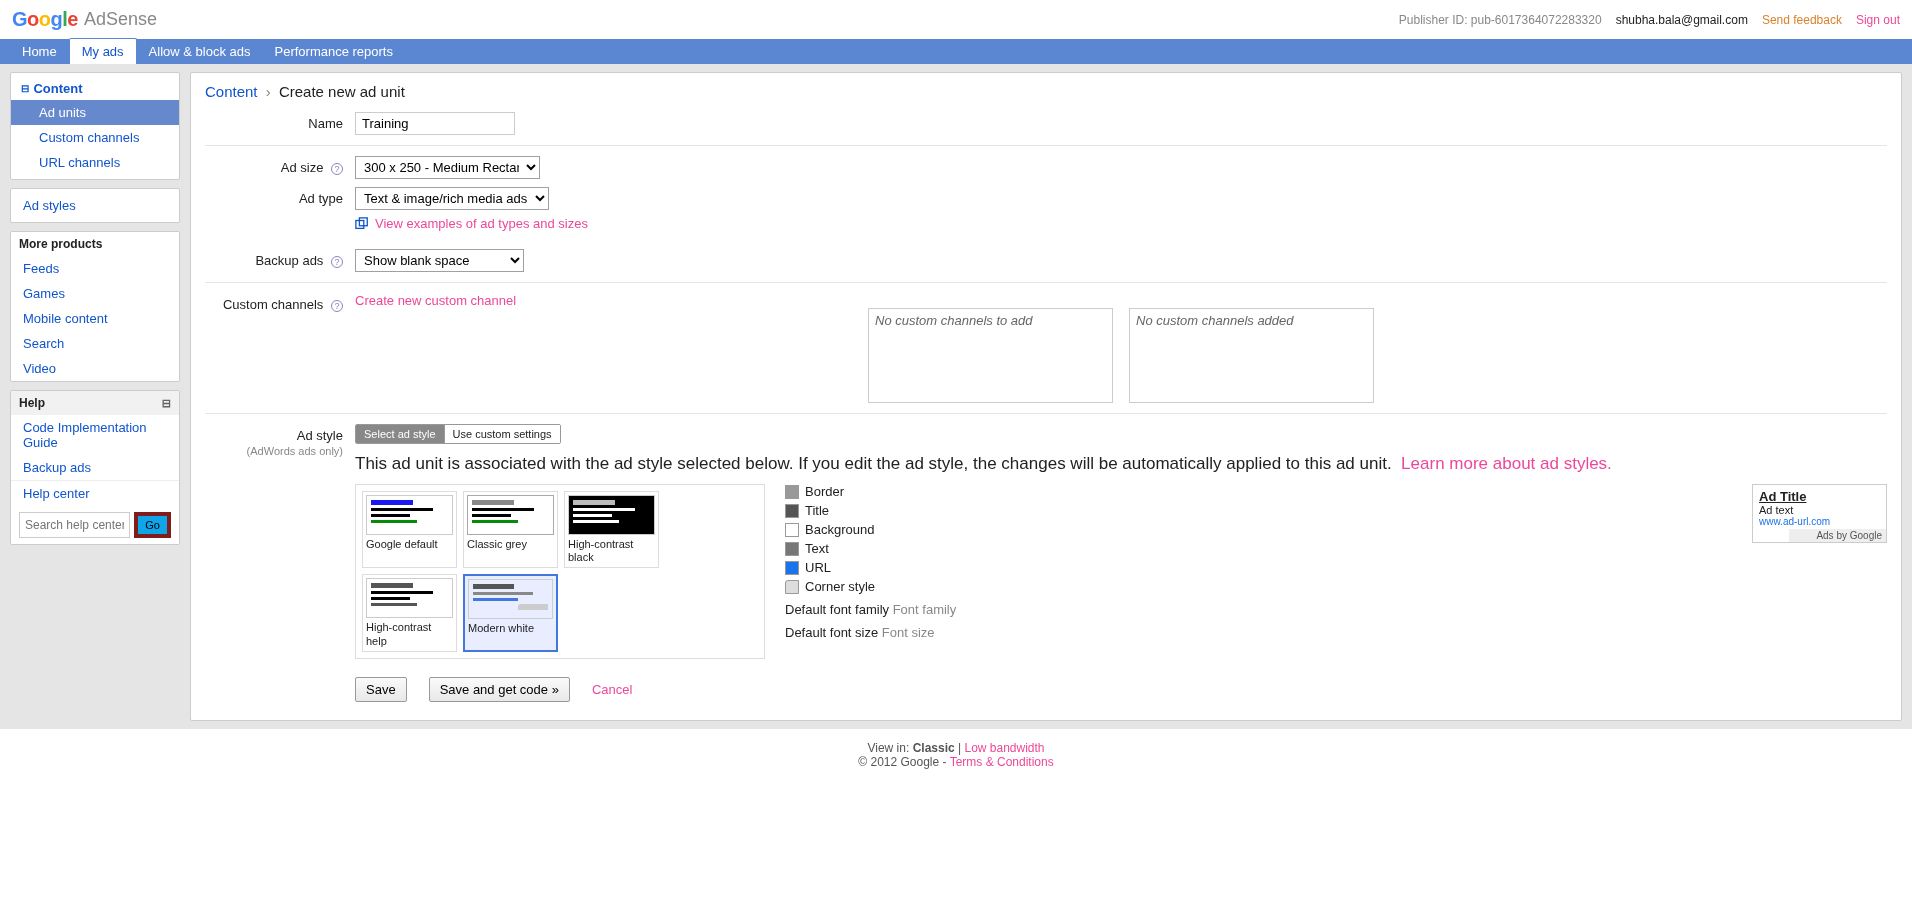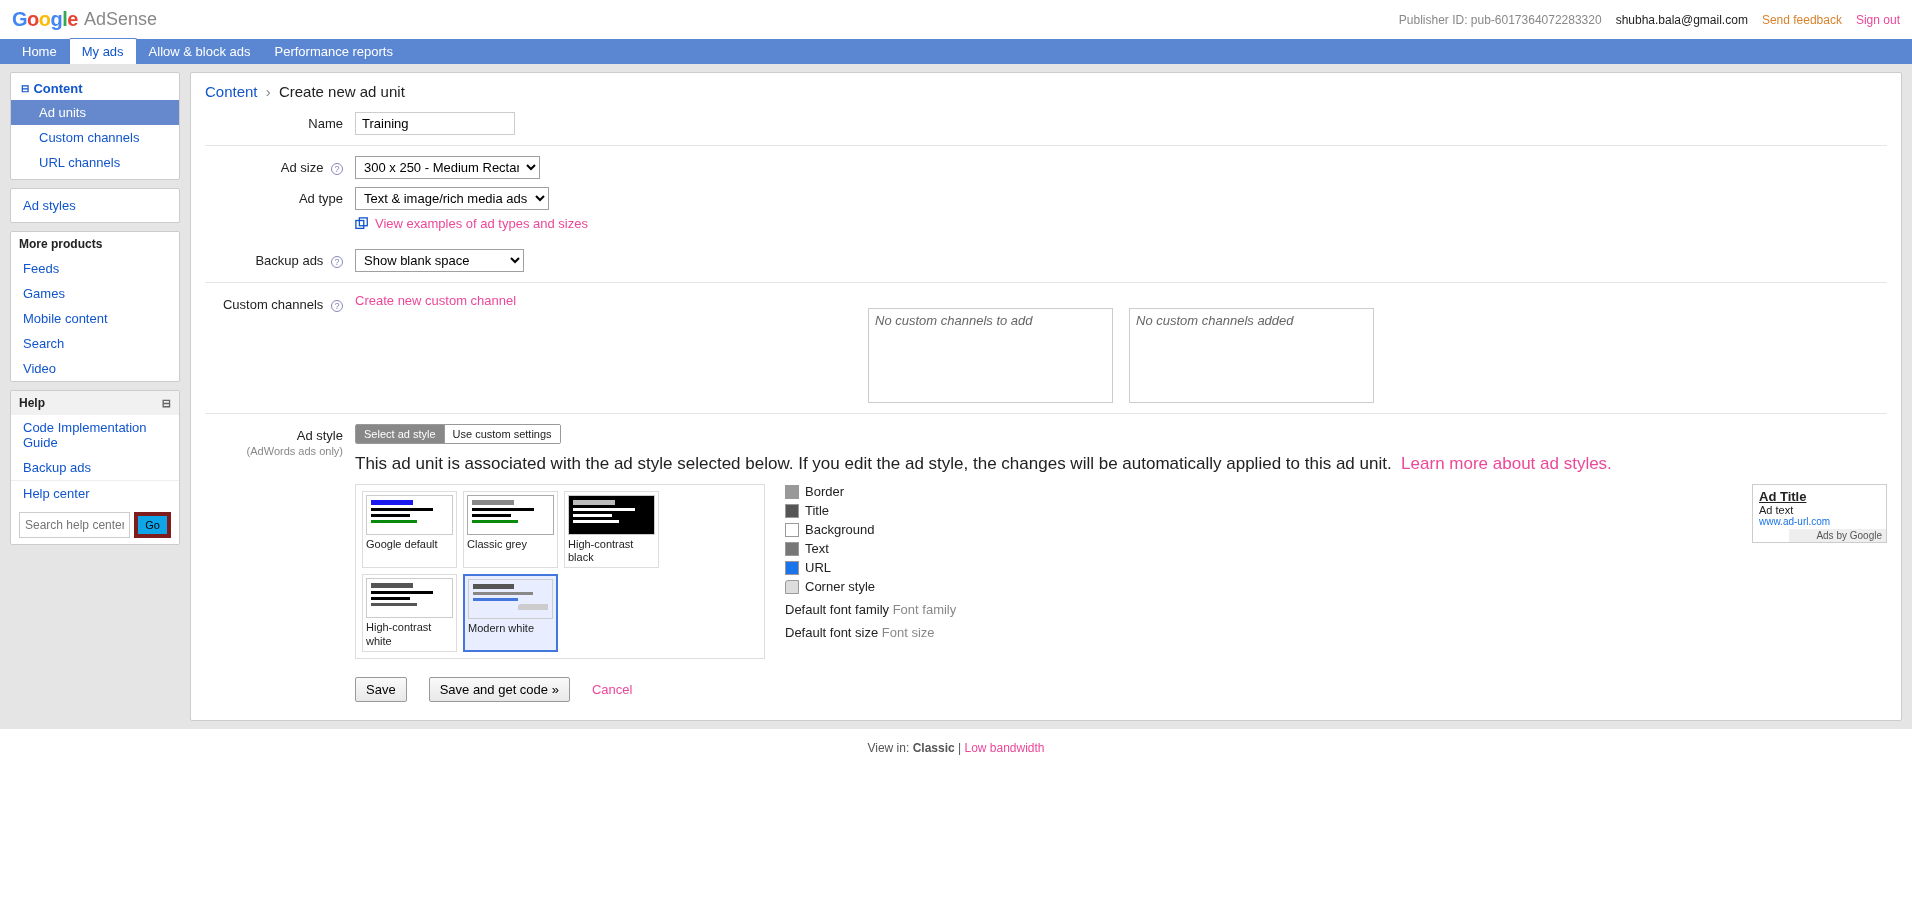--- a/index.html
+++ b/index.html
@@ -281,21 +281,21 @@
                 </div>
               <div class="style-label">High-contrast black</div>
             </div>
             <div class="style-item">
               <div class="style-thumb">
                   <div class="thumb-bar" style="background:#555;width:55%;"></div>
                   <div class="thumb-bar" style="background:#000;width:80%;height:3px;"></div>
                   <div class="thumb-bar" style="background:#000;width:50%;height:3px;"></div>
                   <div class="thumb-bar" style="background:#555;width:60%;height:3px;"></div>
                 </div>
-              <div class="style-label">High-contrast white</div>
+              <div class="style-label">High-contrast help</div>
             </div>
             <div class="style-item selected">
               <div class="style-thumb">
                   <div class="thumb-bar" style="background:#555;width:55%;"></div>
                   <div class="thumb-bar" style="background:#888;width:80%;height:3px;"></div>
                   <div class="thumb-bar" style="background:#4477dd;width:60%;height:3px;"></div>
                   <div class="thumb-bar" style="background:#ccc;width:40%;height:6px;margin-left:auto;border-radius:3px 0 0 0;"></div>
                 </div>
               <div class="style-label">Modern white</div>
             </div>
@@ -348,13 +348,18 @@
   </div>
 </div>
 
 <div class="footer">
   <div>
     <span>View in:</span>
     <span class="strong">Classic</span>
     <span> | </span>
     <a>Low bandwidth</a>
   </div>
+  <div>
+    <span>© 2012 Google</span>
+    <span> - </span>
+    <a>Terms &amp; Conditions</a>
+  </div>
 </div>
 
 </body></html>

